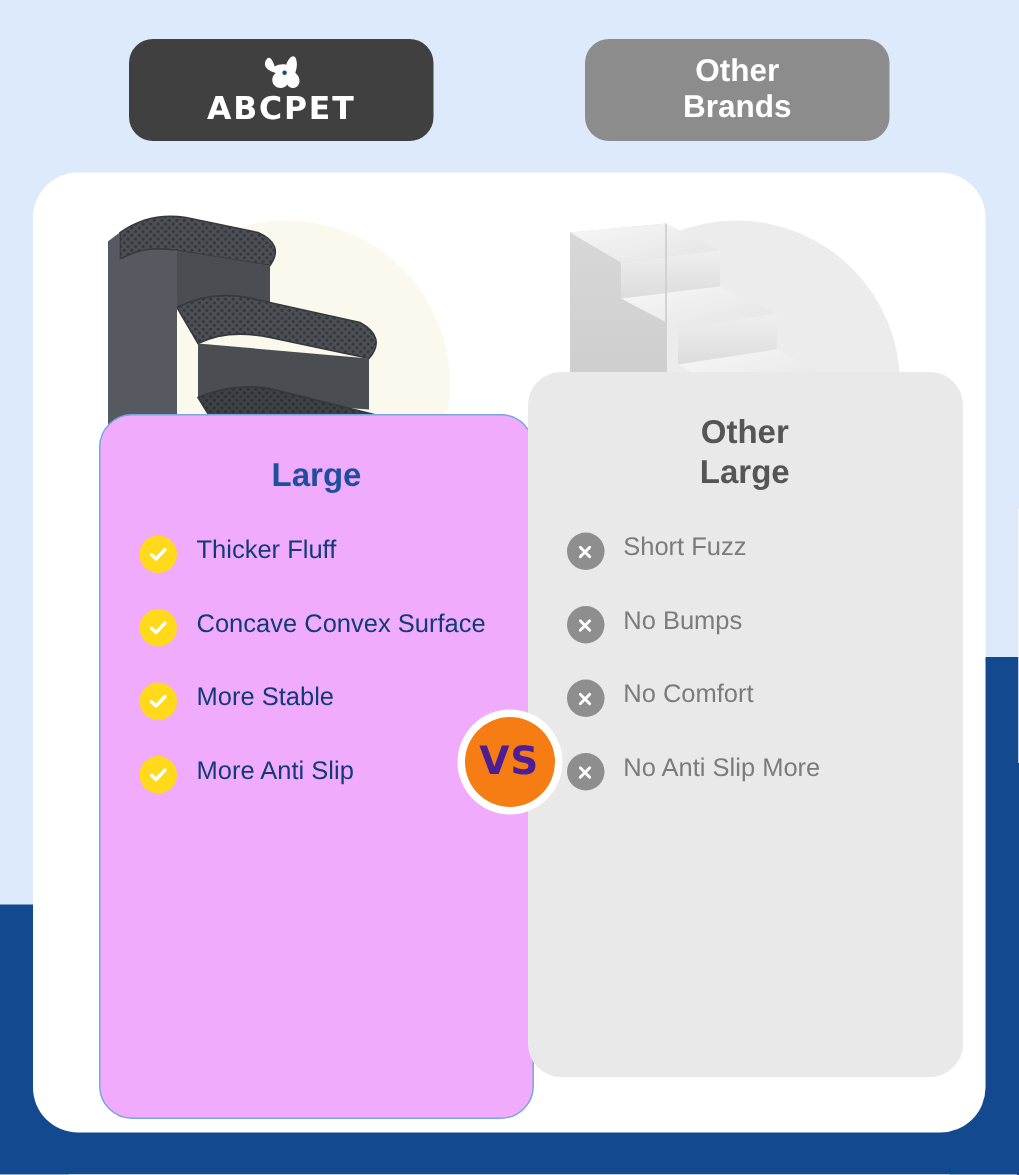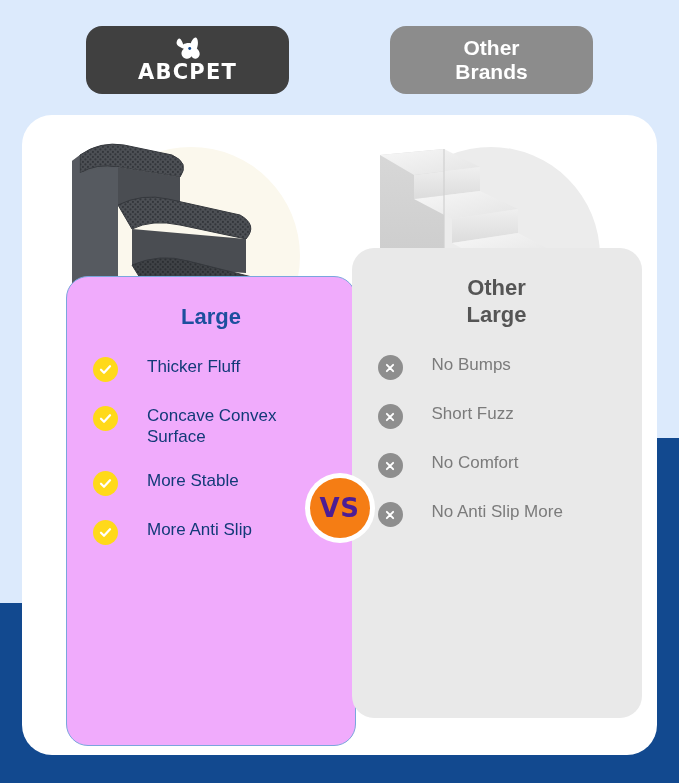--- a/index.html
+++ b/index.html
@@ -142,21 +142,20 @@
   .title-right { color: #555555; }
 
   .feat-list {
     list-style: none;
     padding: 0 16px 0 26px;
   }
   .feat {
     display: flex;
     align-items: flex-start;
     margin-bottom: 23px;
-    gap: 16px;
   }
   .feat:last-child { margin-bottom: 0; }
 
   .mark {
     flex: 0 0 auto;
     width: 25px; height: 25px;
     border-radius: 50%;
     display: flex; align-items: center; justify-content: center;
     margin-right: 13px;
     margin-top: 1px;
@@ -369,29 +368,29 @@
             <div>Large</div>
           </div>
 
           <ul class="feat-list">
             <li class="feat">
               <span class="mark mark-x">
                 <svg width="14" height="14" viewBox="0 0 16 16">
                     <path d="M4.4 4.4 L11.6 11.6 M11.6 4.4 L4.4 11.6" fill="none" stroke="#ffffff" stroke-width="2.2" stroke-linecap="round"></path>
                   </svg>
               </span>
-              <span class="feat-text text-con">No Bumps</span>
+              <span class="feat-text text-con">Short Fuzz</span>
             </li>
             <li class="feat">
               <span class="mark mark-x">
                 <svg width="14" height="14" viewBox="0 0 16 16">
                     <path d="M4.4 4.4 L11.6 11.6 M11.6 4.4 L4.4 11.6" fill="none" stroke="#ffffff" stroke-width="2.2" stroke-linecap="round"></path>
                   </svg>
               </span>
-              <span class="feat-text text-con">Short Fuzz</span>
+              <span class="feat-text text-con">No Bumps</span>
             </li>
             <li class="feat">
               <span class="mark mark-x">
                 <svg width="14" height="14" viewBox="0 0 16 16">
                     <path d="M4.4 4.4 L11.6 11.6 M11.6 4.4 L4.4 11.6" fill="none" stroke="#ffffff" stroke-width="2.2" stroke-linecap="round"></path>
                   </svg>
               </span>
               <span class="feat-text text-con">No Comfort</span>
             </li>
             <li class="feat">

